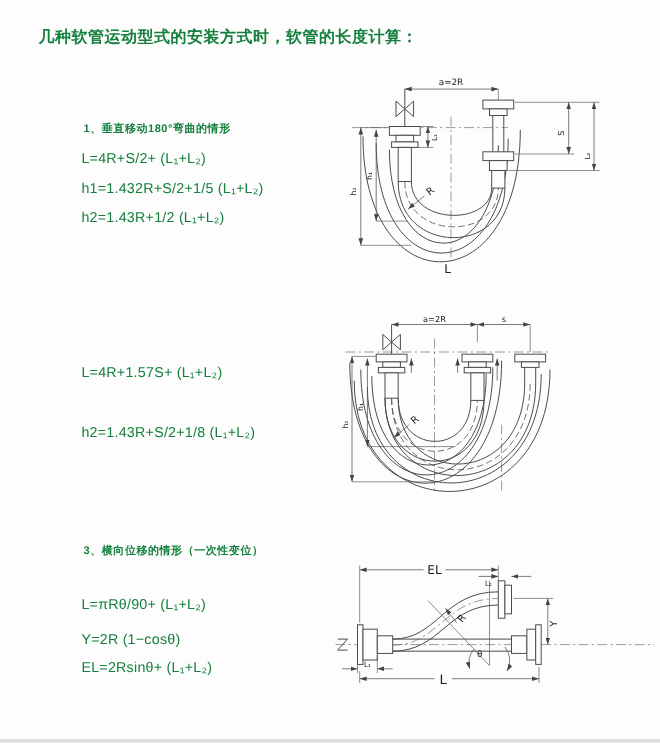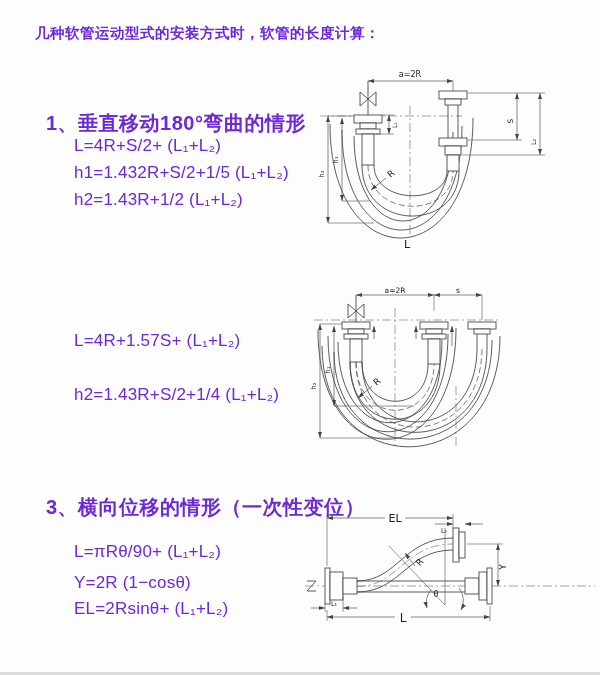--- a/index.html
+++ b/index.html
@@ -1,19 +1,19 @@
 <!DOCTYPE html>
 <html><head>
 <meta charset="utf-8">
 <style>
   html,body{margin:0;padding:0;background:#e9e9e9;}
   #page{position:relative;width:600px;height:675px;background:#fdfdfd;overflow:hidden;
-        font-family:"Liberation Sans","DejaVu Sans",sans-serif;color:#6d28d9;}
-  .heading{position:absolute;font-size:20px;font-weight:bold;letter-spacing:.5px;white-space:nowrap;}
-  .formula{position:absolute;font-size:17px;font-weight:normal;letter-spacing:.2px;white-space:nowrap;}
+        font-family:"Liberation Sans","DejaVu Sans",sans-serif;color:#15803d;}
+  .heading{position:absolute;font-size:10px;font-weight:bold;letter-spacing:.5px;white-space:nowrap;margin-left:30px;}
+  .formula{position:absolute;font-size:13px;font-weight:normal;letter-spacing:.2px;white-space:nowrap;}
   .title{position:absolute;left:35px;top:24px;font-size:14.5px;font-weight:bold;letter-spacing:.5px;white-space:nowrap;}
   svg{position:absolute;overflow:visible;}
   svg text{fill:#222;font-family:"DejaVu Sans",sans-serif;}
   .ln{stroke:#4a4a4a;stroke-width:.9;fill:none;}
   .fl{fill:#fdfdfd;stroke:#4a4a4a;stroke-width:.9;}
   .cl{stroke:#6a6a6a;stroke-width:.6;fill:none;stroke-dasharray:9 3 2 3;}
   .dsh{stroke:#4a4a4a;stroke-width:.7;fill:none;stroke-dasharray:6 3;}
   .dim{stroke:#555;stroke-width:.7;fill:none;}
   .ext{stroke:#555;stroke-width:.6;fill:none;}
   .hx{stroke:#4a4a4a;stroke-width:.9;}
@@ -25,21 +25,21 @@
 <div id="page">
 
   <div class="title">几种软管运动型式的安装方式时，软管的长度计算：</div>
 
   <div class="heading" style="left:46px;top:110px">1、垂直移动180°弯曲的情形</div>
   <div class="formula" style="left:74px;top:136px">L=4R+S/2+ (L₁+L₂)</div>
   <div class="formula" style="left:74px;top:163px">h1=1.432R+S/2+1/5 (L₁+L₂)</div>
   <div class="formula" style="left:74px;top:190px">h2=1.43R+1/2 (L₁+L₂)</div>
 
   <div class="formula" style="left:74px;top:331px">L=4R+1.57S+ (L₁+L₂)</div>
-  <div class="formula" style="left:74px;top:385px">h2=1.43R+S/2+1/4 (L₁+L₂)</div>
+  <div class="formula" style="left:74px;top:385px">h2=1.43R+S/2+1/8 (L₁+L₂)</div>
 
   <div class="heading" style="left:46px;top:494px">3、横向位移的情形（一次性变位）</div>
   <div class="formula" style="left:74px;top:542px">L=πRθ/90+ (L₁+L₂)</div>
   <div class="formula" style="left:74px;top:573px">Y=2R (1−cosθ)</div>
   <div class="formula" style="left:74px;top:599px">EL=2Rsinθ+ (L₁+L₂)</div>
 
   <svg style="left:312px;top:66px" width="272" height="192" viewBox="0 0 272 192">
     <defs>
       <marker id="arr1" markerWidth="10" markerHeight="7" refX="9" refY="3" orient="auto-start-reverse">
         <path d="M0,0 L9,3 L0,6 z" fill="#444"></path>

